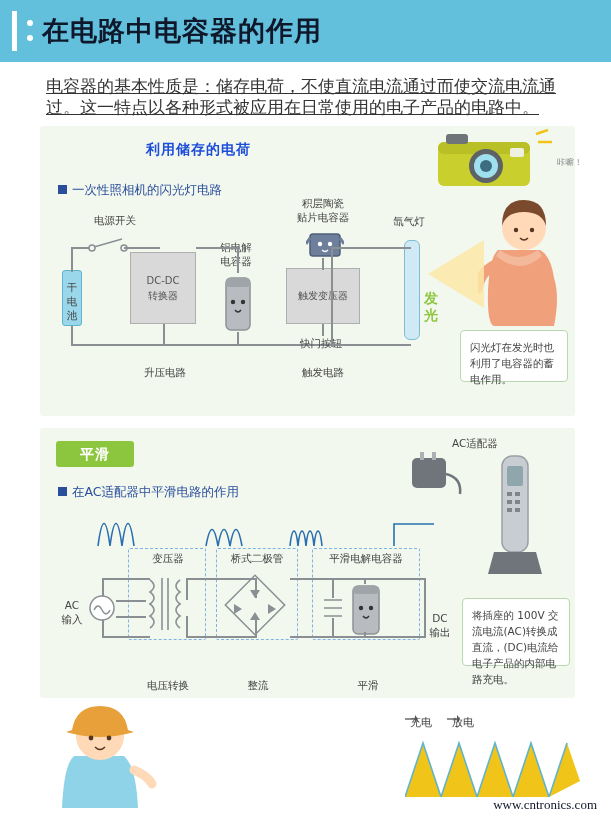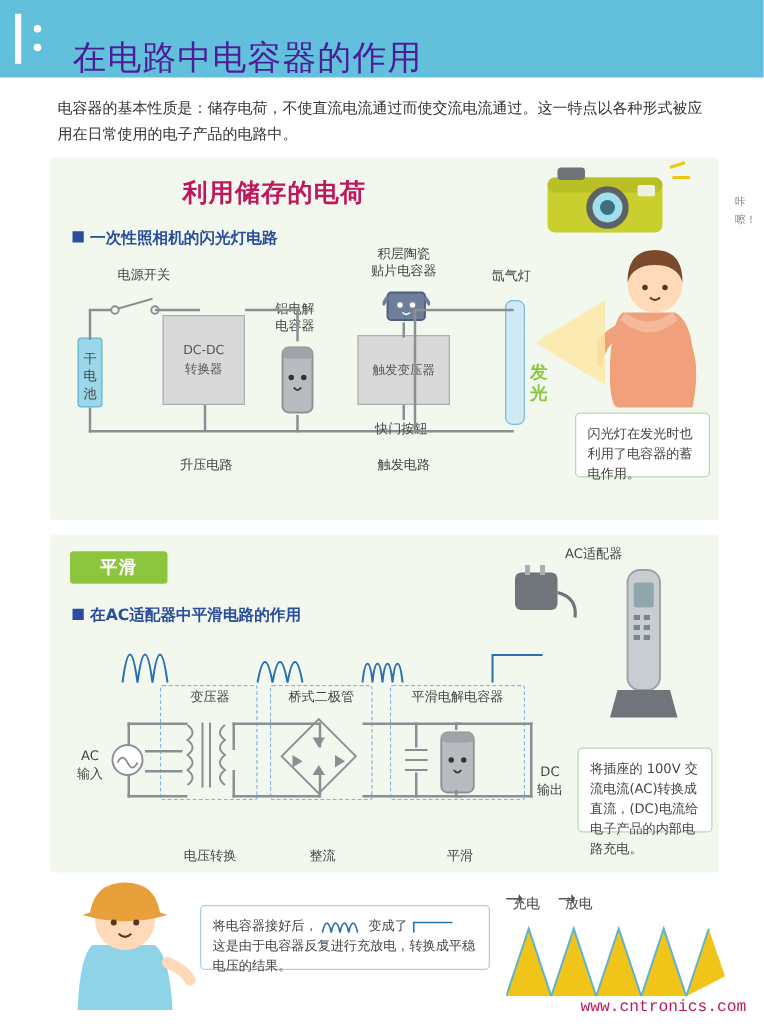--- a/index.html
+++ b/index.html
@@ -17,49 +17,49 @@
   .header{
     position:absolute;left:0;top:0;width:611px;height:62px;
     background:#62c0dc;
   }
   .header .bar{
     position:absolute;left:12px;top:11px;width:5px;height:40px;background:#ffffff;
   }
   .header .dots{position:absolute;left:27px;top:20px;}
   .header .dots i{display:block;width:6px;height:6px;border-radius:50%;background:#ffffff;margin-bottom:9px;}
   .header h1{
-    position:absolute;left:42px;top:11px;margin:16px;
-    font-size:27px;line-height:40px;font-weight:normal;color:#4c1d95;
+    position:absolute;left:42px;top:11px;margin:0;
+    font-size:27px;line-height:40px;font-weight:bold;color:#0f172a;
     letter-spacing:1px;
   }
 
   
   .intro{
     position:absolute;left:46px;top:76px;width:525px;
-    font-size:12px;line-height:21px;color:#333;
+    font-size:17px;line-height:21px;color:#333;text-decoration:underline;
   }
 
   
   .panel{
     position:absolute;background:#f3f8ef;border-radius:3px;
   }
   .panel1{left:40px;top:126px;width:535px;height:290px;}
   .panel2{left:40px;top:428px;width:535px;height:270px;}
 
   .tag{
     position:absolute;width:78px;height:26px;border-radius:3px;
     background:#8cc63f;color:#fff;font-size:14px;font-weight:bold;
     text-align:center;line-height:26px;letter-spacing:1px;
   }
   .sectitle{
-    position:absolute;font-size:20px;font-weight:bold;color:#be185d;
+    position:absolute;font-size:14px;font-weight:bold;color:#1d4ed8;
     letter-spacing:1px;
   }
   .subtitle{
-    position:absolute;font-size:12.5px;font-weight:bold;color:#2a4e9b;
+    position:absolute;font-size:12.5px;font-weight:normal;color:#2a4e9b;
   }
   .subtitle .sq{
     display:inline-block;width:9px;height:9px;background:#2a4e9b;margin-right:5px;
   }
 
   
   .lbl{position:absolute;font-size:10.5px;color:#444;line-height:14px;}
   .lbl.c{text-align:center;}
   .grey{
     position:absolute;background:#d9d9d9;border:1.5px solid #aeaeae;
@@ -73,22 +73,22 @@
 
   
   .callout{
     position:absolute;background:#ffffff;border:1.5px solid #b9d8b0;border-radius:4px;
     font-size:10.5px;line-height:16px;color:#444;padding:8px 9px;box-sizing:border-box;
   }
   .callout.blue{border-color:#a9cfe8;}
 
   
   .watermark{
-    position:absolute;right:14px;bottom:8px;color:#be185d;font-size:13px;
-    font-family:Liberation Mono, monospace;
+    position:absolute;right:14px;bottom:8px;color:#0f172a;font-size:13px;
+    font-family:Liberation Serif, serif;
   }
 
   
   .battery{
     position:absolute;background:#9ad7ea;border:1.5px solid #5fb4cc;border-radius:3px;
     box-sizing:border-box;
   }
   .neon{
     position:absolute;background:#cfeaf4;border:1.5px solid #7dbcd4;border-radius:6px;
     box-sizing:border-box;
@@ -127,21 +127,21 @@
     <circle cx="54" cy="38" r="17" fill="#5d6266"></circle>
     <circle cx="54" cy="38" r="12" fill="#9fe0ef"></circle>
     <circle cx="54" cy="38" r="6" fill="#3c6d82"></circle>
     <rect x="78" y="20" width="14" height="9" rx="2" fill="#eef0e2"></rect>
     <g stroke="#f0c419" stroke-width="2.5">
       <line x1="104" y1="6" x2="116" y2="2"></line>
       <line x1="106" y1="14" x2="120" y2="14"></line>
       <line x1="102" y1="0" x2="104" y2="-6"></line>
     </g>
   </svg>
-  <div class="lbl" style="left:557px;top:155px;color:#888;font-size:8.5px;margin-left:31px;">咔嚓！</div>
+  <div class="lbl" style="left:557px;top:155px;color:#888;font-size:8.5px;">咔嚓！</div>
 
   <svg style="position:absolute;left:478px;top:198px;" width="96" height="130">
     <path d="M20 52 q-8 6 -10 40 q-1 34 6 36 l60 0 q6 -30 0 -48 q-3 -22 -14 -28 z" fill="#f0a07a"></path>
     <path d="M22 52 q18 14 38 0 l4 6 q-22 20 -46 -0 z" fill="#fff" opacity="0.25"></path>
     <circle cx="46" cy="30" r="22" fill="#ffd9b8"></circle>
     <path d="M24 28 q0 -26 22 -26 q22 0 22 26 q-4 -14 -22 -14 q-18 0 -22 14z" fill="#7b4a2d"></path>
     <circle cx="38" cy="32" r="2.2" fill="#55371f"></circle>
     <circle cx="54" cy="32" r="2.2" fill="#55371f"></circle>
     <path d="M42 40 q4 4 8 0" stroke="#55371f" stroke-width="1.5" fill="none"></path>
     <path d="M18 66 q-16 8 -18 24" stroke="#f0a07a" stroke-width="10" fill="none" stroke-linecap="round"></path>
@@ -327,32 +327,20 @@
   <svg style="position:absolute;left:52px;top:700px;" width="110" height="112">
     <path d="M22 56 q-10 8 -12 52 l76 0 q-2 -42 -14 -52 z" fill="#8fd3e8"></path>
     <circle cx="48" cy="36" r="24" fill="#ffd9b8"></circle>
     <path d="M20 30 q4 -24 28 -24 q24 0 28 24 l6 2 q-34 10 -68 0z" fill="#e8a13a"></path>
     <circle cx="39" cy="38" r="2.4" fill="#55371f"></circle>
     <circle cx="57" cy="38" r="2.4" fill="#55371f"></circle>
     <path d="M43 47 q5 5 10 0" stroke="#55371f" stroke-width="1.6" fill="none"></path>
     <path d="M82 70 q14 6 18 14" stroke="#ffd9b8" stroke-width="9" fill="none" stroke-linecap="round"></path>
   </svg>
 
-  <div class="callout blue" style="left:160px;top:724px;width:232px;height:52px;">
-    <span>将电容器接好后，</span>
-    <svg style="vertical-align:middle;" width="34" height="14">
-      <path d="M1 12 C3 2 6 2 8 12 C10 2 13 2 15 12 C17 2 20 2 22 12 C24 2 27 2 29 12" stroke="#2a6fb0" stroke-width="1.3" fill="none"></path>
-    </svg>
-    <span>变成了</span>
-    <svg style="vertical-align:middle;" width="34" height="14">
-      <path d="M1 12 L1 4 L32 4" stroke="#2a6fb0" stroke-width="1.3" fill="none"></path>
-    </svg>
-    <br>
-    <span>这是由于电容器反复进行充放电，转换成平稳电压的结果。</span>
-  </div>
 
   <div class="lbl" style="left:410px;top:716px;font-size:11px;">充电</div>
   <div class="lbl" style="left:452px;top:716px;font-size:11px;">放电</div>
   <svg style="position:absolute;left:404px;top:714px;" width="14" height="10">
     <line x1="1" y1="5" x2="11" y2="5" stroke="#555" stroke-width="1.3"></line>
       <polygon points="11,1 14,5 11,9" fill="#555"></polygon>
   </svg>
   <svg style="position:absolute;left:446px;top:714px;" width="14" height="10">
     <line x1="1" y1="5" x2="11" y2="5" stroke="#555" stroke-width="1.3"></line>
       <polygon points="11,1 14,5 11,9" fill="#555"></polygon>

